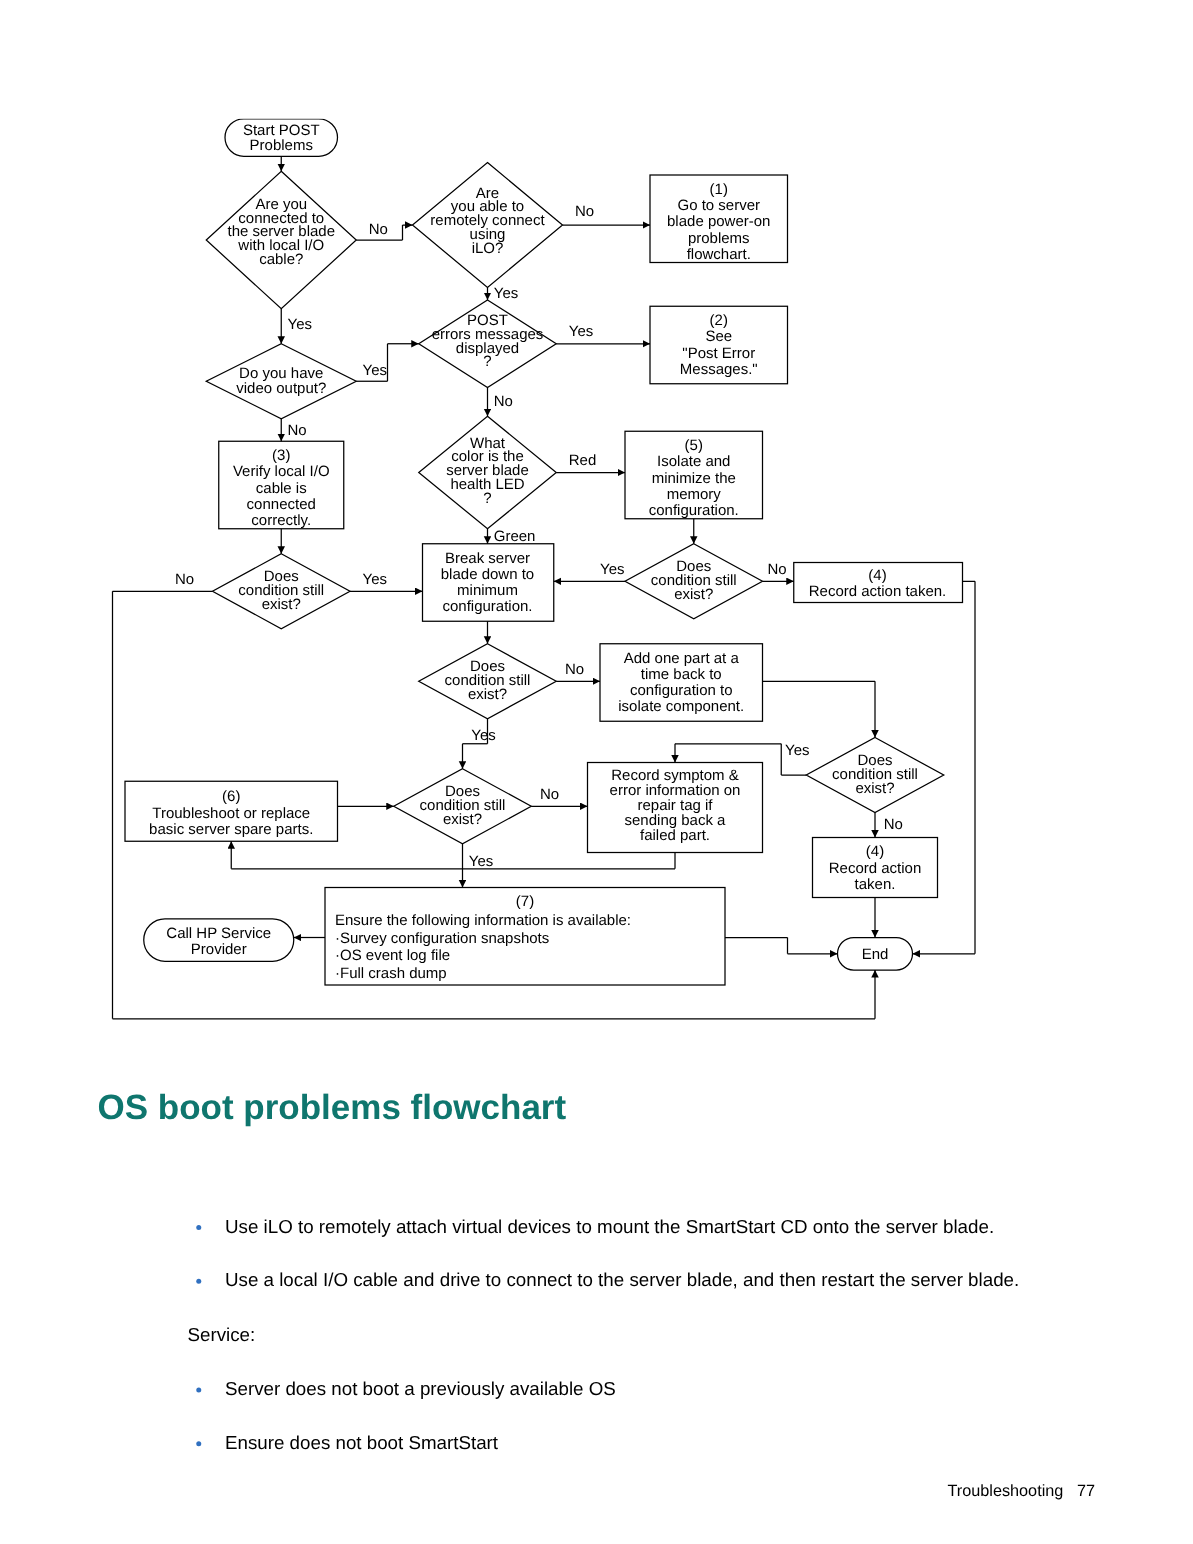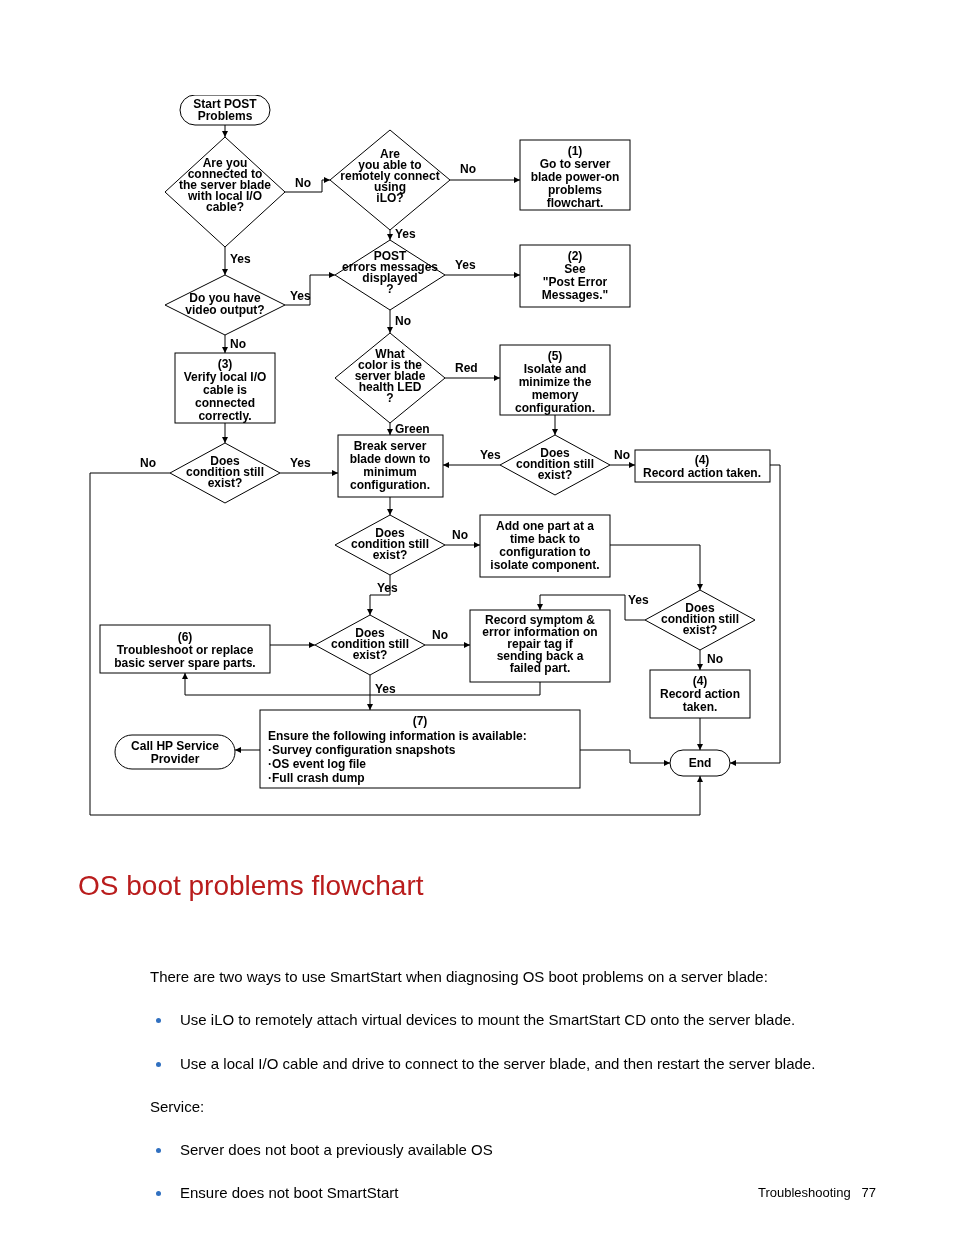--- a/index.html
+++ b/index.html
@@ -11,21 +11,20 @@
     background: #fff;
     position: relative;
     color: #000;
   }
   .flowchart {
     position: absolute;
     left: 80px;
     top: 95px;
     width: 710px;
     height: 750px;
-    font-weight: bold;
   }
   .flowchart svg { width: 100%; height: 100%; }
   .node text, .edge text {
     font-family: Arial, Helvetica, sans-serif;
     font-size: 12px;
     fill: #000;
   }
   .node rect, .node polygon, .node path {
     fill: #fff;
     stroke: #000;
@@ -35,22 +34,22 @@
     stroke: #000;
     stroke-width: 1;
     fill: none;
   }
   marker path { fill: #000; }
   h1.section-title {
     position: absolute;
     left: 78px;
     top: 870px;
     font-size: 28px;
-    font-weight: 400;
-    color: #b91c1c;
+    font-weight: 700;
+    color: #0f766e;
     margin: 0;
     font-family: "Futura", Arial, sans-serif;
   }
   .body-text {
     position: absolute;
     left: 150px;
     top: 950px;
     width: 720px;
     font-size: 15px;
     line-height: 1.55;
@@ -391,21 +390,20 @@
         <line x1="460" y1="600" x2="105" y2="600"></line>
         <line x1="105" y1="600" x2="105" y2="578" marker-end="url(#arr)"></line>
       </g>
 
 </svg>
 </div>
 
 <h1 class="section-title">OS boot problems flowchart</h1>
 
 <div class="body-text">
-  <p>There are two ways to use SmartStart when diagnosing OS boot problems on a server blade:</p>
   <ul class="bullets">
     <li>Use iLO to remotely attach virtual devices to mount the SmartStart CD onto the server blade.</li>
     <li>Use a local I/O cable and drive to connect to the server blade, and then restart the server blade.</li>
   </ul>
   <p>Service:</p>
   <ul class="bullets">
     <li>Server does not boot a previously available OS</li>
     <li>Ensure does not boot SmartStart</li>
   </ul>
 </div>

